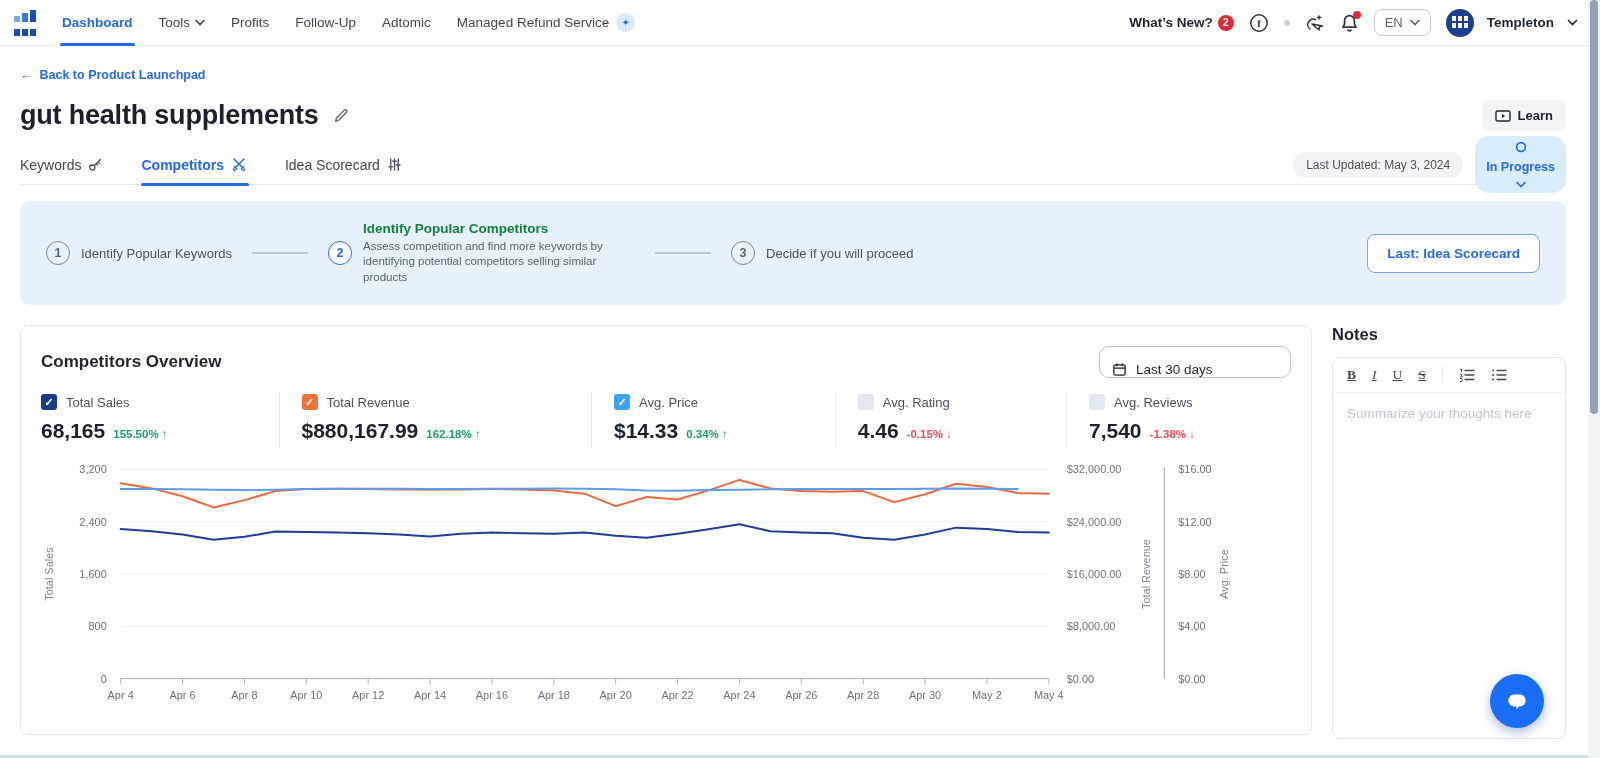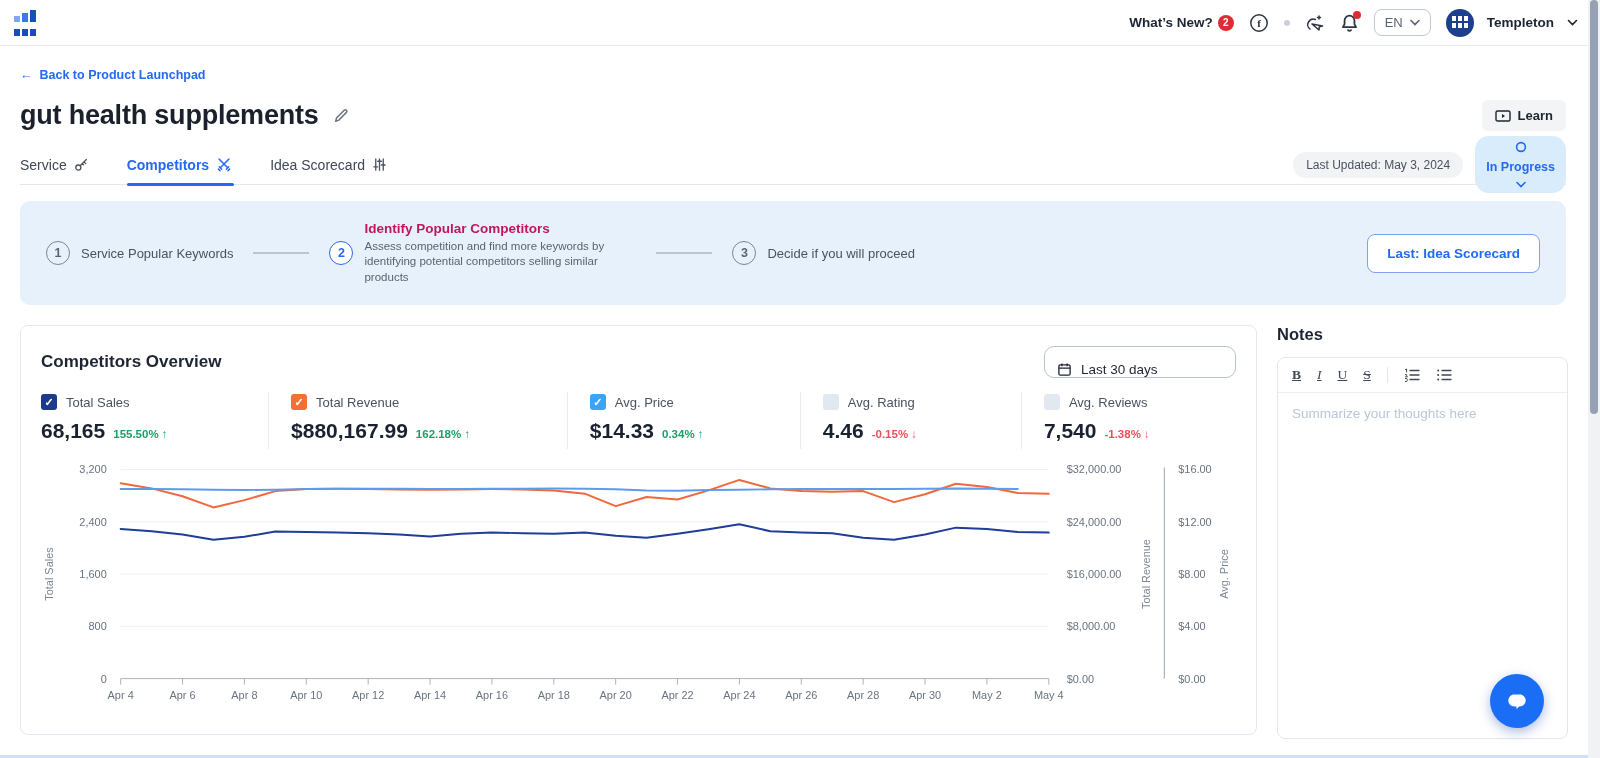--- a/index.html
+++ b/index.html
@@ -63,21 +63,21 @@
     font-weight:700; color:#2569f2; display:flex; align-items:center; gap:7px; cursor:pointer;flex-direction:column; }
 
   
   .stepper { margin-top:16px; background:#e7f1fb; border-radius:10px; height:104px;
     display:flex; align-items:center; padding:0 26px; }
   .step { display:flex; align-items:center; gap:11px; }
   .step-circle { width:24px; height:24px; border-radius:50%; border:1.5px solid #7a8699; color:#5a6472;
     font-size:12.5px; font-weight:700; display:flex; align-items:center; justify-content:center; flex:0 0 auto; }
   .step.current .step-circle { border-color:#2569f2; color:#2569f2; background:#fff; }
   .step-label { font-size:13px; color:#4a5260; }
-  .step-title { font-size:13.5px; font-weight:700; color:#be185d; margin-bottom:3px; }
+  .step-title { font-size:13.5px; font-weight:700; color:#15803d; margin-bottom:3px; }
   .step-desc { font-size:11.5px; color:#5a6472; line-height:1.35; max-width:272px; }
   .connector { width:56px; height:1.5px; background:#b9c6d6; margin:0 20px; }
   .next-btn { margin-left:auto; background:#fff; border:1.5px solid #7da3f0; border-radius:8px;
     padding:11px 19px; color:#2569f2; font-weight:700; font-size:13.5px; cursor:pointer; font-family:inherit; }
 
   
   .main-row { margin-top:20px; display:flex; gap:20px; }
   .card { flex:1; border:1px solid #e4e8ee; border-radius:8px; background:#fff; padding:20px; height:410px; }
   .card-head { display:flex; align-items:center; }
   .card-title { font-size:17px; font-weight:700; color:#1d2433; }
@@ -98,21 +98,21 @@
   .metric-value { font-size:21px; font-weight:600; color:#1a2130; }
   .delta { font-size:11.5px; font-weight:600; }
   .delta-up { color:#1c9e67; } .delta-up::after { content:" \2191"; }
   .delta-down { color:#e8505b; } .delta-down::after { content:" \2193"; }
 
   .chart-wrap { margin-top:8px; }
   #chart-svg .tick { font-size:11px; fill:#6a7380; font-family:"Liberation Sans",sans-serif; }
   #chart-svg .axis-title { fill:#7c8694; }
 
   
-  .notes { width:291px; flex:0 0 auto; }
+  .notes { width:234px; flex:0 0 auto; }
   .notes-title { font-size:16.5px; font-weight:700; color:#1d2433; }
   .notes-editor { margin-top:13px; border:1px solid #e3e7ec; border-radius:8px; background:#fff; height:382px; }
   .notes-toolbar { display:flex; align-items:center; gap:16px; padding:9px 14px;
     border-bottom:1px solid #eceff3; color:#3f4754; }
   .tb-btn { cursor:pointer; font-size:13.5px; color:#3f4754;
     font-family:"Liberation Serif", serif; text-decoration:underline; }
   .tb-btn.i { font-style:italic; }
   .tb-btn.s { text-decoration:underline line-through; }
   .tb-divider { width:1px; height:16px; background:#e3e7ec; }
   .notes-body { padding:13px 14px; font-size:13.5px; color:#b9c7d8; height:330px; cursor:text; }
@@ -136,20 +136,36 @@
         <span class="b1"></span>
           <span class="b2"></span>
           <span class="b3"></span>
       </span>
       <span class="row">
         <span class="sq"></span>
           <span class="sq"></span>
           <span class="sq"></span>
       </span>
     </div>
+    <nav class="nav-items">
+      <span class="nav-item active">Dashboard</span>
+      <span class="nav-item">
+        <span>Tools</span>
+        <svg width="10" height="7" viewBox="0 0 10 7">
+            <path d="M1 1.5l4 4 4-4" fill="none" stroke="#3f4754" stroke-width="1.6" stroke-linecap="round"></path>
+          </svg>
+      </span>
+      <span class="nav-item">Profits</span>
+      <span class="nav-item">Follow-Up</span>
+      <span class="nav-item">Adtomic</span>
+      <span class="nav-item">
+        <span>Managed Refund Service</span>
+        <span class="sparkle-badge">✦</span>
+      </span>
+    </nav>
     <div class="nav-right">
       <span class="whats-new">
         <span>What’s New?</span>
         <span class="red-badge">2</span>
       </span>
       <span class="icon-btn">
         <svg width="20" height="20" viewBox="0 0 20 20">
             <circle cx="10" cy="10" r="8.2" fill="none" stroke="#2b3443" stroke-width="1.5"></circle>
             <text x="10" y="14" text-anchor="middle" font-family="Liberation Serif, serif" font-size="11" font-weight="bold" fill="#2b3443">f</text>
           </svg>
@@ -214,21 +230,21 @@
         <svg width="16" height="14" viewBox="0 0 16 14" fill="none" stroke="#1d2433" stroke-width="1.4">
             <rect x="1" y="2" width="14" height="10" rx="1.6"></rect>
             <path d="M7 5l3 2-3 2z" fill="#1d2433" stroke="none"></path>
           </svg>
         <span>Learn</span>
       </button>
     </div>
 
     <div class="tabs-row">
       <span class="tab">
-        <span>Service</span>
+        <span>Keywords</span>
         <span class="ticon">
           <svg width="15" height="15" viewBox="0 0 16 16" fill="none" stroke="currentColor" stroke-width="1.4" stroke-linecap="round">
               <circle cx="4.6" cy="11.2" r="2.7"></circle>
               <path d="M6.8 9L13.2 2.6M10.6 5.2l1.9 1.9M8.8 7l1.4 1.4"></path>
             </svg>
         </span>
       </span>
       <span class="tab active">
         <span>Competitors</span>
         <span class="ticon">
@@ -256,21 +272,21 @@
           <svg width="10" height="7" viewBox="0 0 10 7">
               <path d="M1 1.5l4 4 4-4" fill="none" stroke="#2569f2" stroke-width="1.6" stroke-linecap="round"></path>
             </svg>
         </span>
       </div>
     </div>
 
     <div class="stepper">
       <div class="step">
         <span class="step-circle">1</span>
-        <span class="step-label">Service Popular Keywords</span>
+        <span class="step-label">Identify Popular Keywords</span>
       </div>
       <span class="connector"></span>
       <div class="step current">
         <span class="step-circle">2</span>
         <span>
           <div class="step-title">Identify Popular Competitors</div>
           <div class="step-desc">Assess competition and find more keywords by identifying potential competitors selling similar products</div>
         </span>
       </div>
       <span class="connector"></span>

